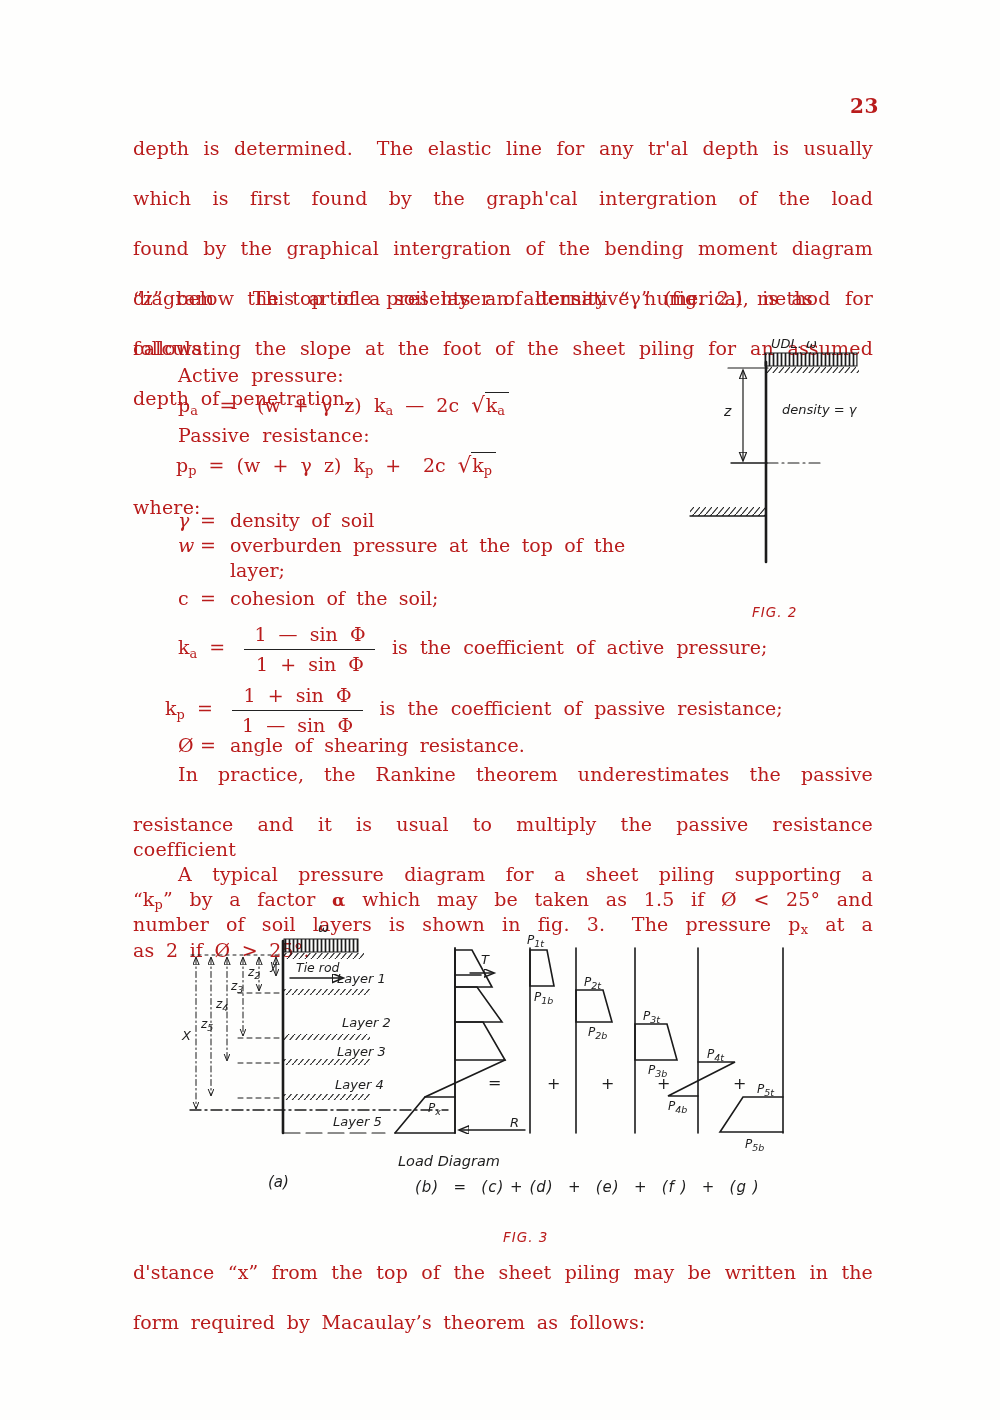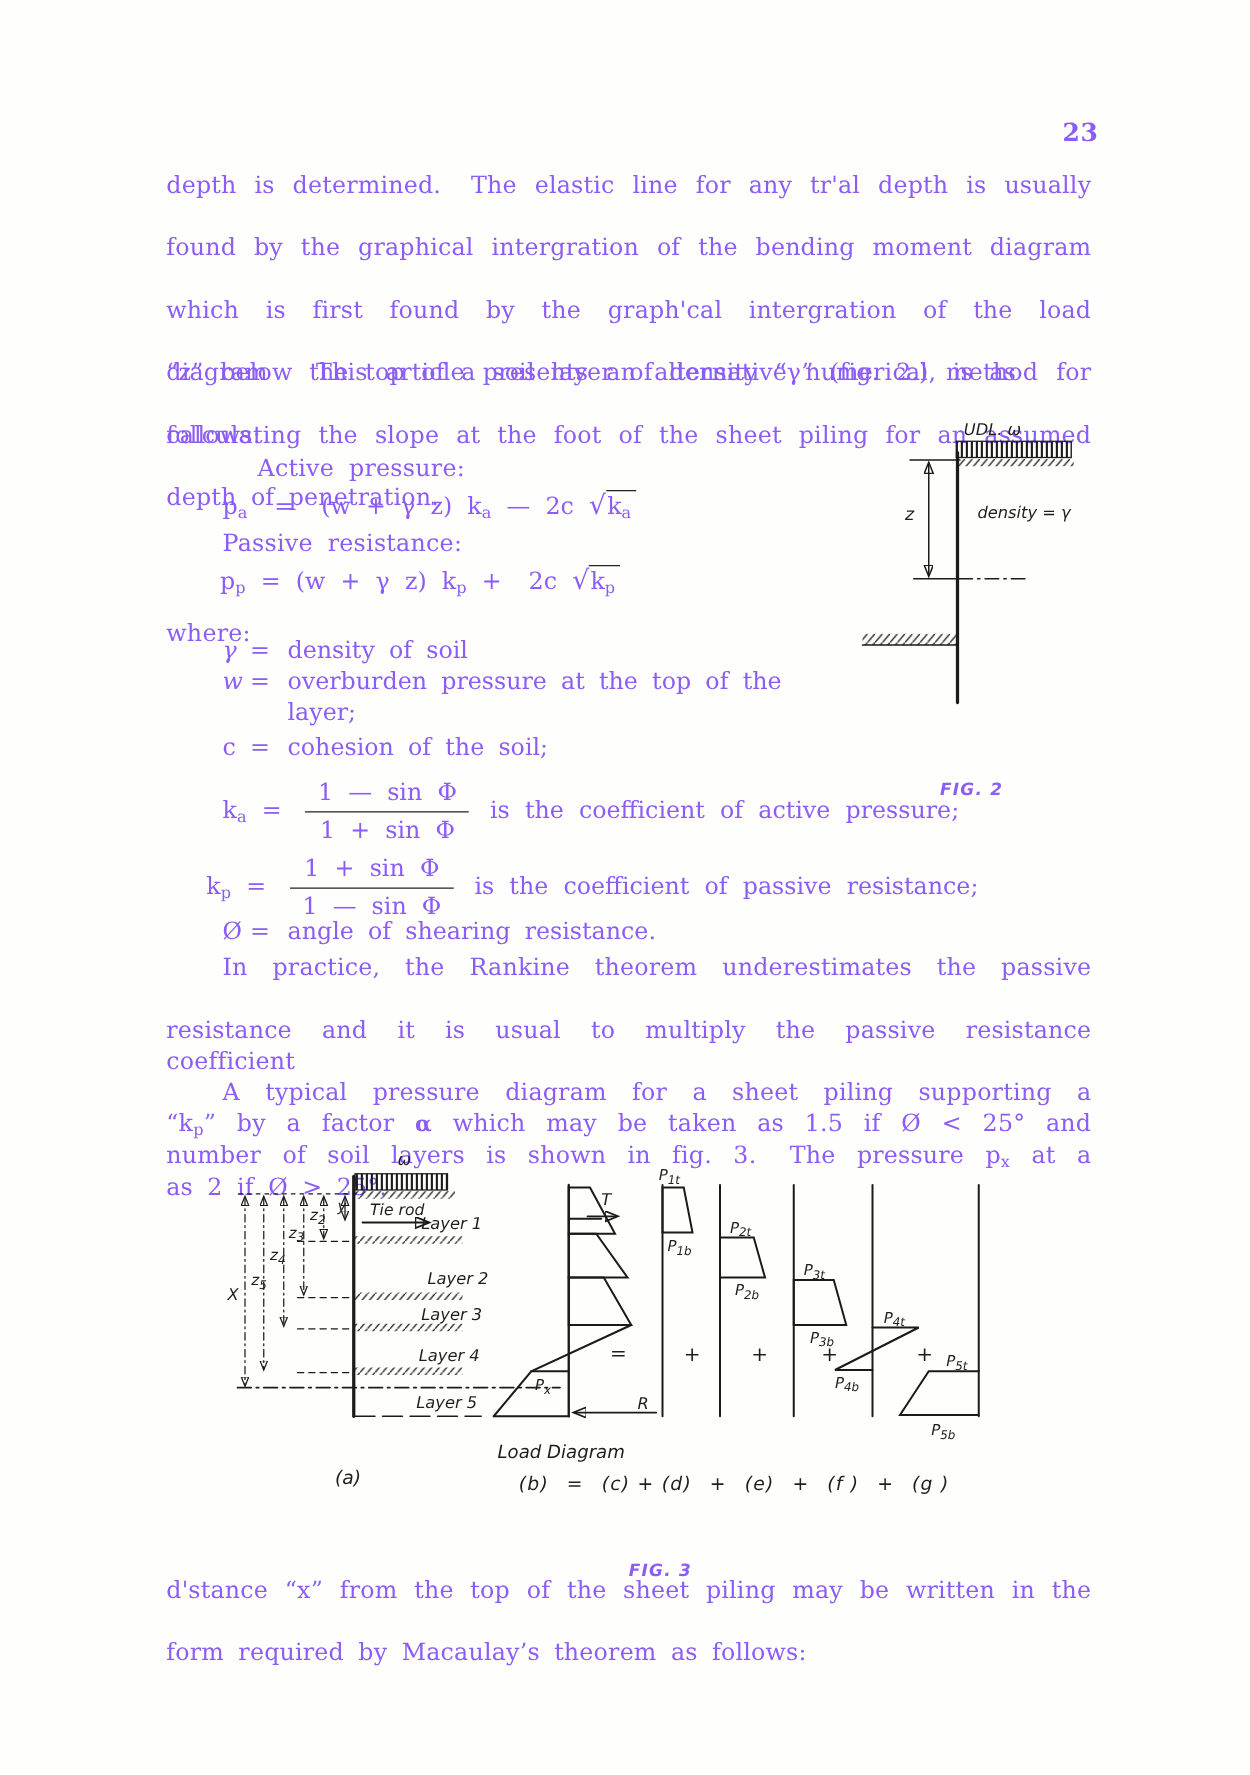--- a/index.html
+++ b/index.html
@@ -1,16 +1,16 @@
 <!DOCTYPE html>
 <html><head>
 <meta charset="utf-8">
 <style>
   html,body{margin:0;padding:0;background:#ffffff;}
-  .page{position:relative;width:1000px;height:1420px;background:#fefefd;color:#8b5cf6;
+  .page{position:relative;width:1000px;height:1420px;background:#fefefd;color:#b91c1c;
         font-family:"DejaVu Serif","Liberation Serif",serif;font-size:19px;overflow:hidden;}
   .abs{position:absolute;}
   .pageno{font-weight:bold;font-size:20px;letter-spacing:.5px;}
   .para{word-spacing:.28em;letter-spacing:.15px;}
   .ln{line-height:25px;white-space:normal;}
   .j{text-align:justify;}
   .j::after{content:"";display:inline-block;width:100%;height:0;}
   sub{font-size:.68em;vertical-align:-.25em;line-height:0;}
   .bb{font-weight:bold;font-size:.92em;}
   .flabel{font-size:19px;letter-spacing:.2px;word-spacing:.3em;}
@@ -18,49 +18,49 @@
   .frac{display:inline-block;vertical-align:middle;text-align:center;margin:16px 7px;line-height:1.2;}
   .fn{display:block;padding:0 10px 3px;border-bottom:1.7px solid #222;}
   .fd{display:block;padding:3px 10px 0;}
   .rad{white-space:nowrap;}
   .rs{font-size:1.12em;}
   .rb{border-top:1.7px solid #222;padding:1px 4px 0 1px;}
   .defrow{display:flex;line-height:25px;word-spacing:.28em;}
   .dsym{width:22px;font-style:italic;}
   .deq{width:30px;text-align:left;}
   .ddesc{flex:1;}
-  .figcap{font-family:"DejaVu Sans","Liberation Sans",sans-serif;font-style:italic;font-weight:bold;
-          font-size:13.5px;letter-spacing:1px;margin-top:20px;}
+  .figcap{font-family:"DejaVu Sans","Liberation Sans",sans-serif;font-style:italic;font-weight:normal;
+          font-size:13.5px;letter-spacing:1px;}
   
   .hw{font-family:"DejaVu Sans","Liberation Sans",sans-serif;font-style:italic;fill:#1e1e1e;}
   .svgsub{font-size:9.5px;}
   svg line,svg path,svg polyline{stroke:#1b1b1b;fill:none;stroke-linecap:round;}
 </style>
 </head>
 <body>
 
 <div class="page">
 
   <div class="abs pageno" style="left:850px;top:94px;">23</div>
 
   <div class="abs para" style="left:133px;top:136px;width:740px;">
       <div class="ln j">depth is determined.  The elastic line for any tr'al depth is usually</div>
+      <div class="ln j">which is first found by the graph'cal intergration of the load</div>
       <div class="ln j">found by the graphical intergration of the bending moment diagram</div>
-      <div class="ln j">which is first found by the graph'cal intergration of the load</div>
       <div class="ln j">diagram   This article presents an alternative numerical method for</div>
       <div class="ln j">calculating the slope at the foot of the sheet piling for an assumed</div>
       <div class="ln">depth of penetration.</div>
     </div>
 
   <div class="abs para" style="left:133px;top:286px;width:680px;">
       <div class="ln j">“z” below the top of a soil layer of density “γ” (fig. 2.), is as</div>
       <div class="ln">follows:</div>
     </div>
 
-  <div class="abs flabel" style="left:178px;top:364px;margin-left:28px;">Active pressure:</div>
+  <div class="abs flabel" style="left:178px;top:364px;">Active pressure:</div>
 
   <div class="abs formula" style="left:178px;top:392px;"><span>p</span><sub>a</sub><span>  =  (w + γ z) k</span><sub>a</sub><span> — 2c </span><span class="rad"><span class="rs">√</span><span class="rb">k<sub>a</sub></span></span></div>
 
   <div class="abs flabel" style="left:178px;top:424px;">Passive resistance:</div>
 
   <div class="abs formula" style="left:176px;top:452px;"><span>p</span><sub>p</sub><span> = (w + γ z) k</span><sub>p</sub><span> +  2c </span><span class="rad"><span class="rs">√</span><span class="rb">k<sub>p</sub></span></span></div>
 
   <div class="abs flabel" style="left:133px;top:496px;">where:</div>
 
   <div class="abs" style="left:178px;top:508px;width:560px;">

